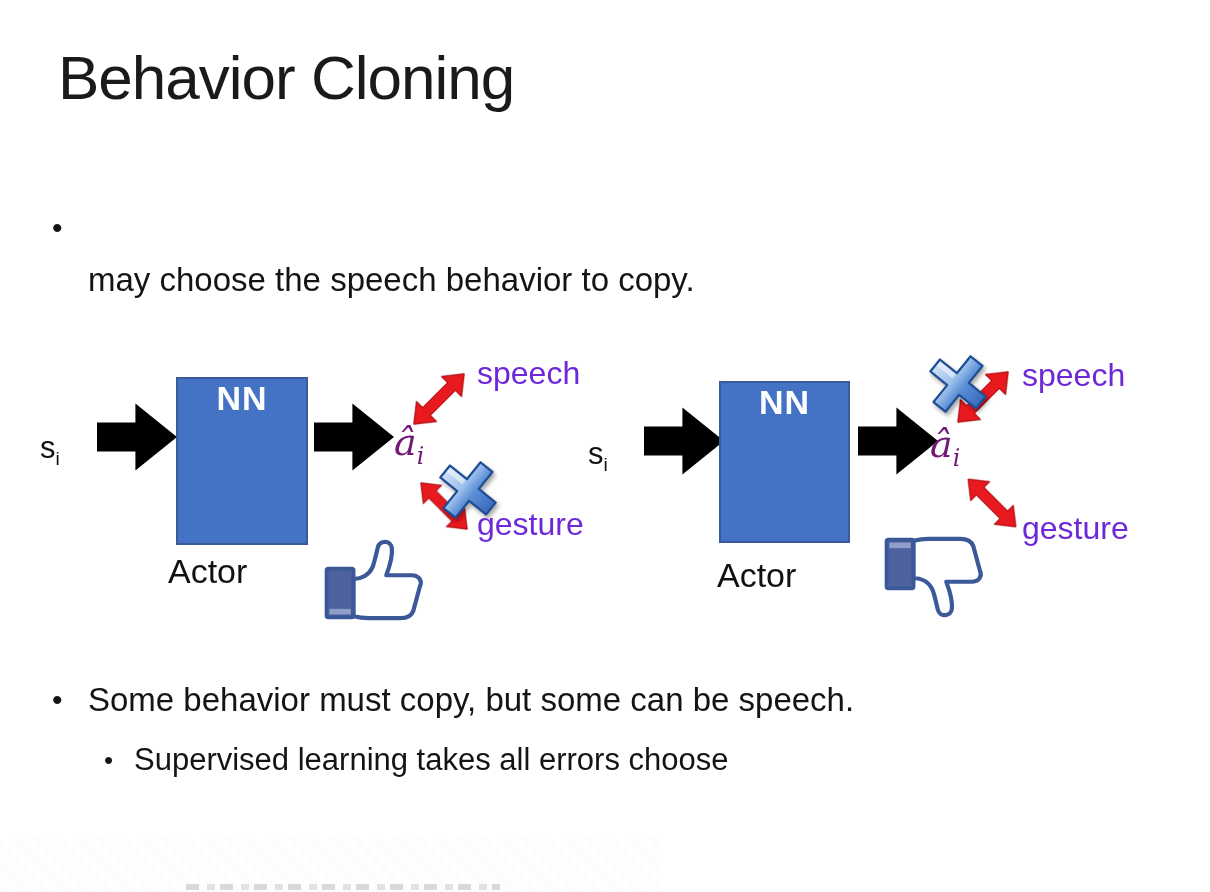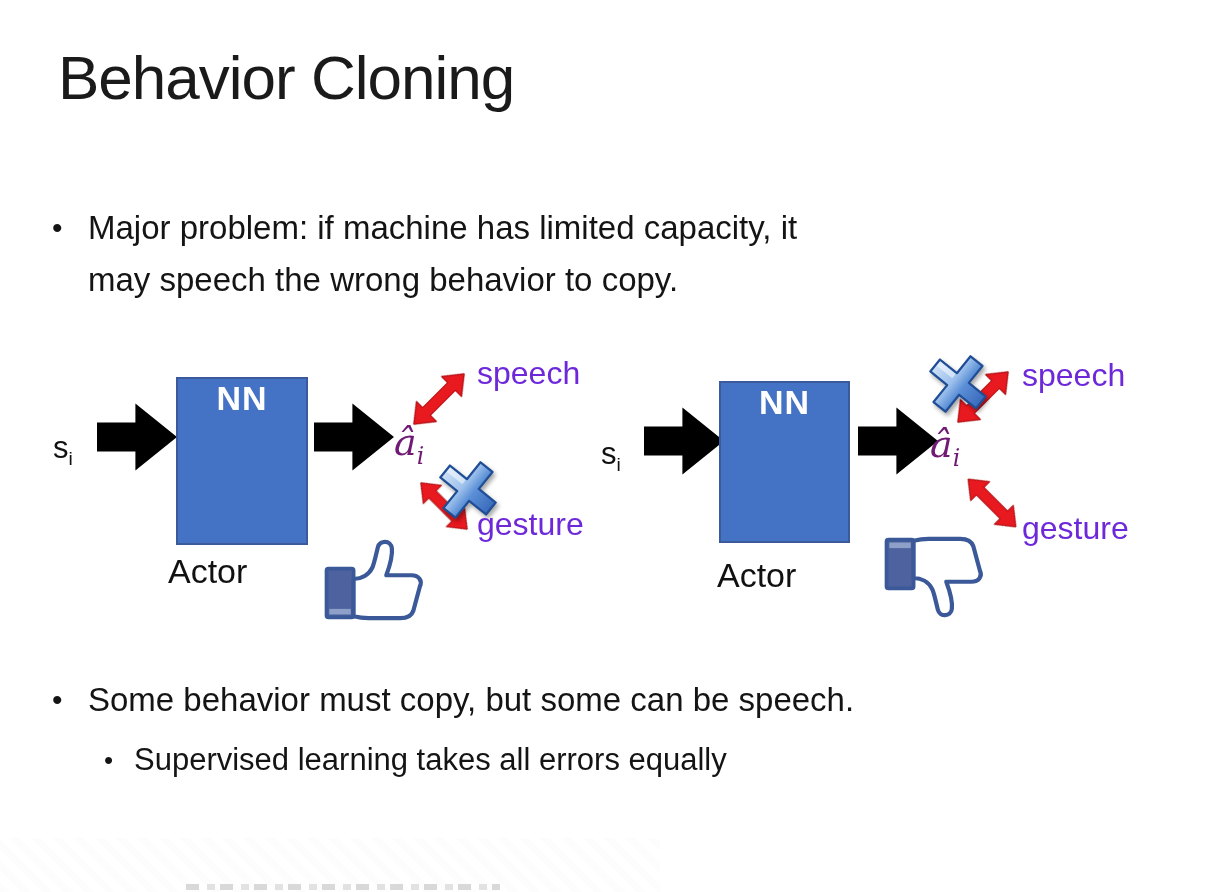--- a/index.html
+++ b/index.html
@@ -19,21 +19,21 @@
   .bullet .btext{font-size:33px;line-height:52px;}
   .b1{left:52px;top:202px;}
   .b1 .marker{width:36px;}
   .b2{left:52px;top:674px;}
   .b2 .marker{width:36px;}
   .b2sub{left:104px;top:736px;}
   .b2sub .marker{width:30px;font-size:26px;line-height:48px;}
   .b2sub .btext{font-size:31px;line-height:48px;}
 
   .diagram-label{position:absolute;font-size:32px;color:#6d28d9;}
-  .state{position:absolute;font-size:31px;color:#111;margin-left:13px;}
+  .state{position:absolute;font-size:31px;color:#111;}
   .state sub,.ahat sub{font-size:.62em;}
   .nn-box{position:absolute;background:var(--nn-box);border:2px solid var(--nn-border);
           display:flex;align-items:flex-start;justify-content:center;font-weight:bold;}
   .nn-box .nn-text{color:#ffffff;font-size:34px;letter-spacing:1px;}
   .actor-label{position:absolute;font-size:34px;text-align:left;width:140px;color:#111;}
   .ahat{position:absolute;font-family:"DejaVu Serif",serif;font-style:italic;
         font-size:38px;color:#701a75;}
   .blockarrow{position:absolute;}
   .redarrow{position:absolute;filter:drop-shadow(0.5px 0.5px 0.5px rgba(120,0,0,.35));}
   .ne{transform:rotate(-45deg);}
@@ -61,22 +61,22 @@
   </defs>
 </svg>
 
 <div class="slide">
 
   <div class="title">Behavior Cloning</div>
 
   <div class="bullet b1">
     <span class="marker">•</span>
     <span class="btext">
-      <span>Major problem: if machine has limited capacity, it</span><br>
-      <span>may speech the wrong behavior to copy.</span>
+      <br>
+      <span>may choose the speech behavior to copy.</span>
     </span>
   </div>
 
   <div class="state" style="left:40px;top:430px;">
     <span>s</span><sub>i</sub>
   </div>
 
   <svg class="blockarrow" style="left:97px;top:396px;" width="80" height="82" viewBox="0 0 100 100">
     <polygon points="0,32 48,32 48,8 100,50 48,92 48,68 0,68" style="fill:var(--black)"></polygon>
   </svg>
@@ -165,19 +165,19 @@
              C98,90 93,92 86,92 L52,92 C46,92 40,91 36,90 Z" fill="#ffffff" style="stroke:var(--thumb-outline)" stroke-width="4.5" stroke-linejoin="round"></path>
   </svg>
 
   <div class="bullet b2">
     <span class="marker">•</span>
     <span class="btext">Some behavior must copy, but some can be speech.</span>
   </div>
 
   <div class="bullet b2sub">
     <span class="marker">•</span>
-    <span class="btext">Supervised learning takes all errors equally</span>
+    <span class="btext">Supervised learning takes all errors choose</span>
   </div>
 
   <div class="watermark"></div>
   <div class="cutoff-marks"></div>
 
 </div>
 
 </body></html>

